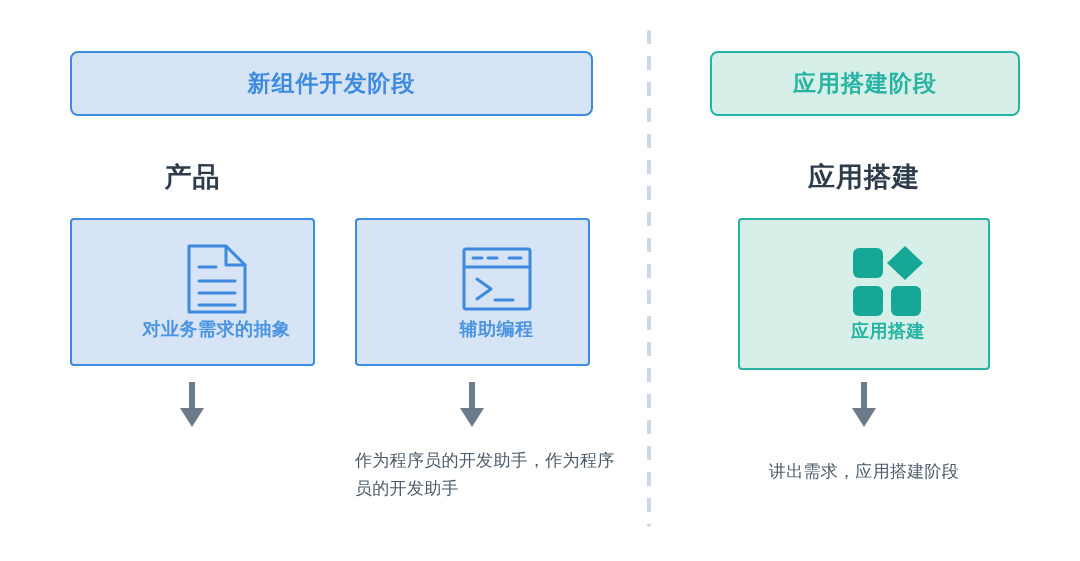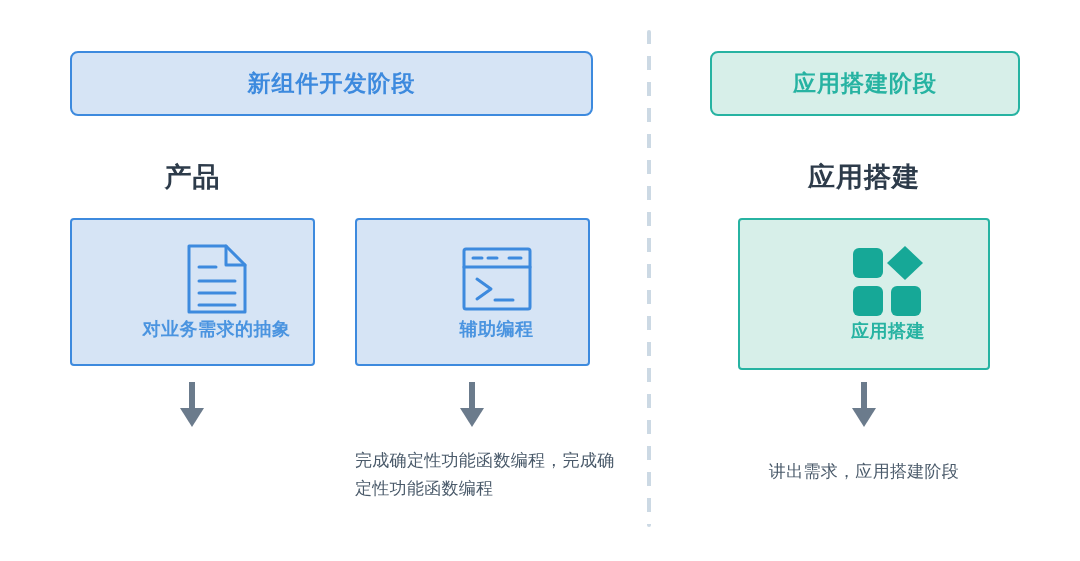--- a/index.html
+++ b/index.html
@@ -185,21 +185,21 @@
       <polygon points="4,26 28,26 16,45" fill="#6b7b8c"></polygon>
     </svg>
   </div>
   <div class="arrow arrow-2">
     <svg width="32" height="46" viewBox="0 0 32 46">
       <rect x="13" y="0" width="6" height="28" fill="#6b7b8c"></rect>
       <polygon points="4,26 28,26 16,45" fill="#6b7b8c"></polygon>
     </svg>
   </div>
 
-  <div class="caption cap-2">完成确定性功能函数编程，完成确定性功能函数编程</div>
+  <div class="caption cap-2">作为程序员的开发助手，作为程序员的开发助手</div>
 
   <div class="banner banner-green">应用搭建阶段</div>
 
   <div class="role-label role-non">应用搭建</div>
 
   <div class="card card-green card-3">
     <div class="card-icon">
       <svg width="74" height="70" viewBox="0 0 74 70" fill="#16a897">
         <rect x="2" y="2" width="30" height="30" rx="6"></rect>
         <path d="M54 0 L72 17 L54 34 L36 17 Z" rx="4"></path>

